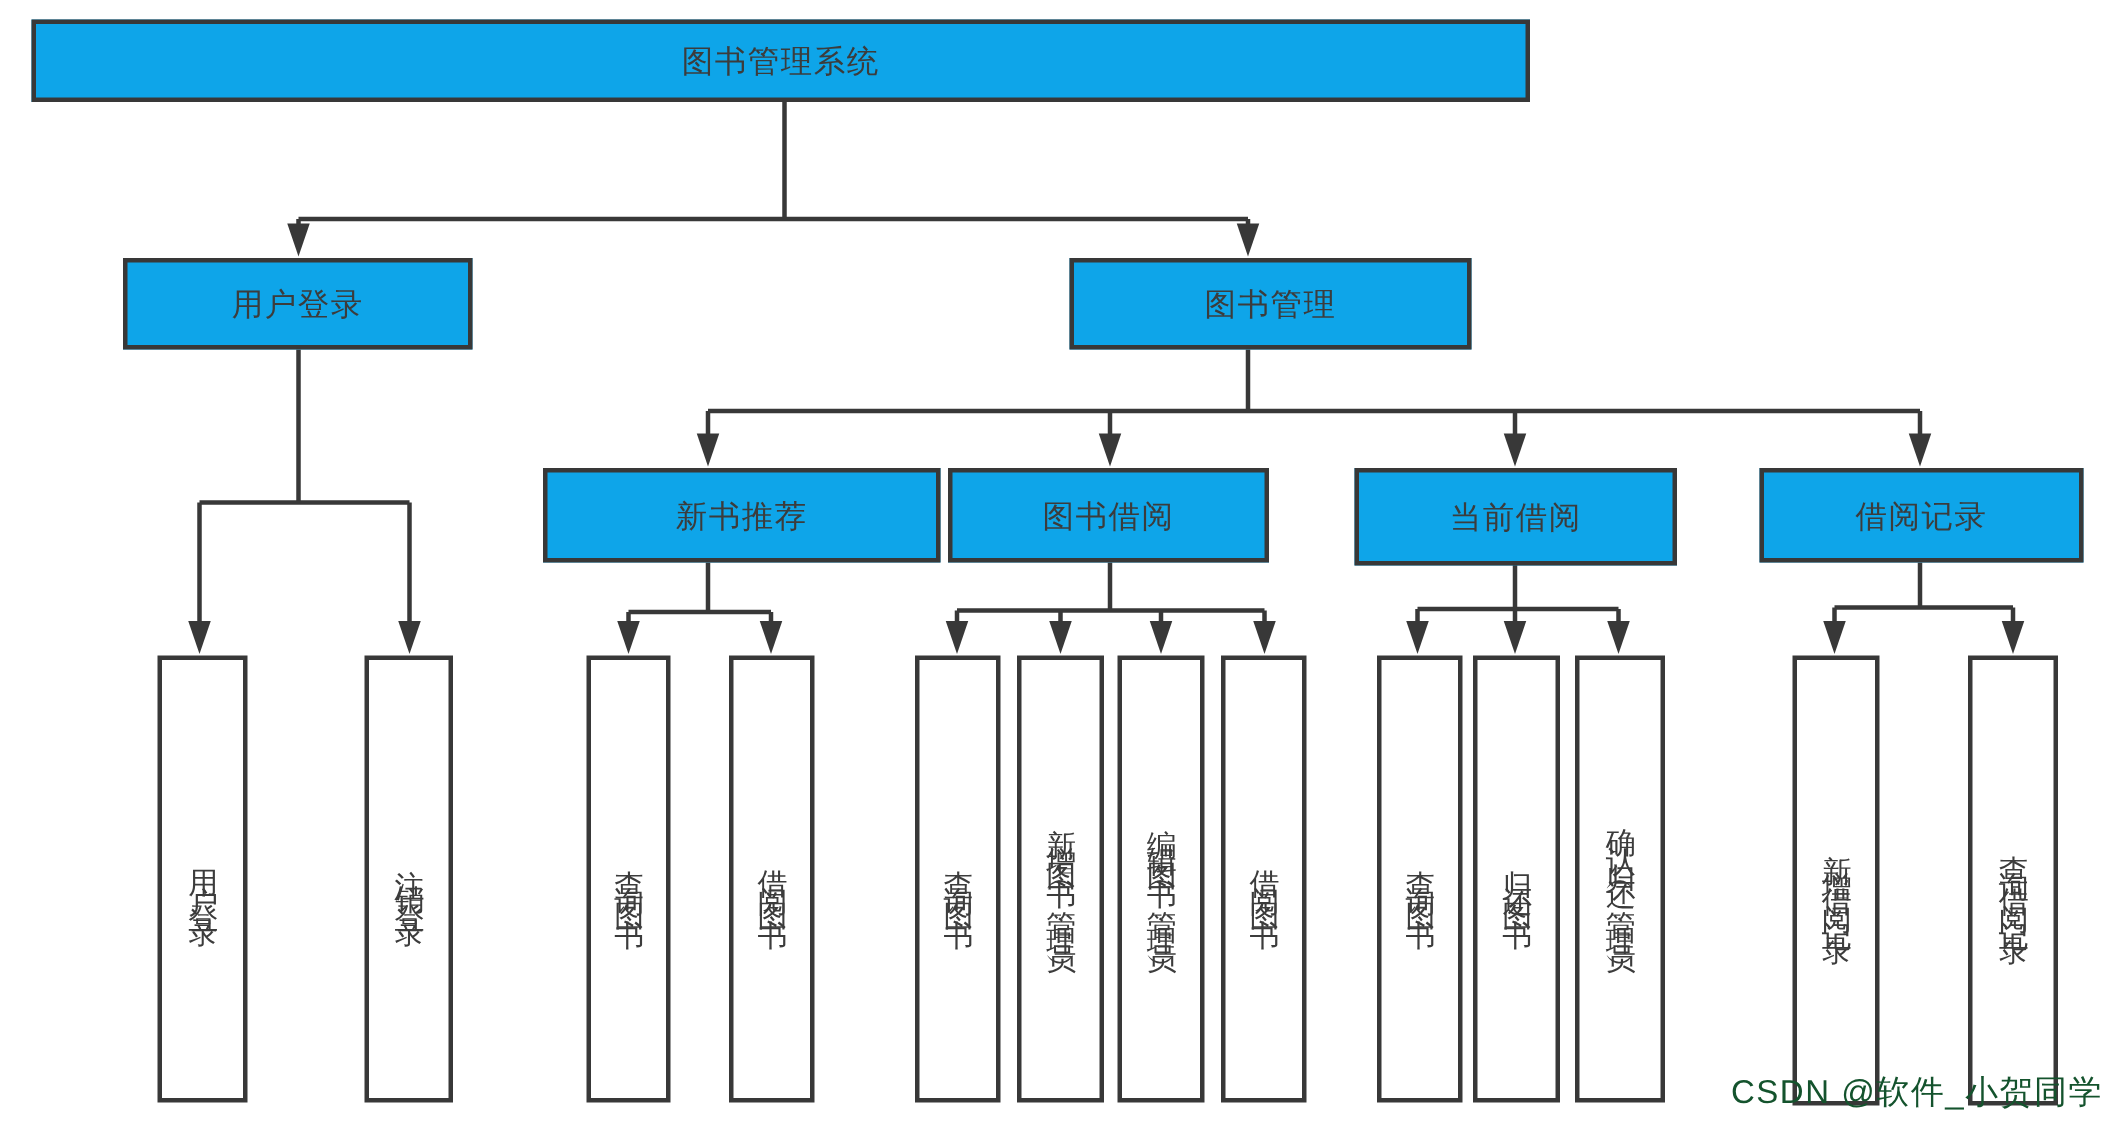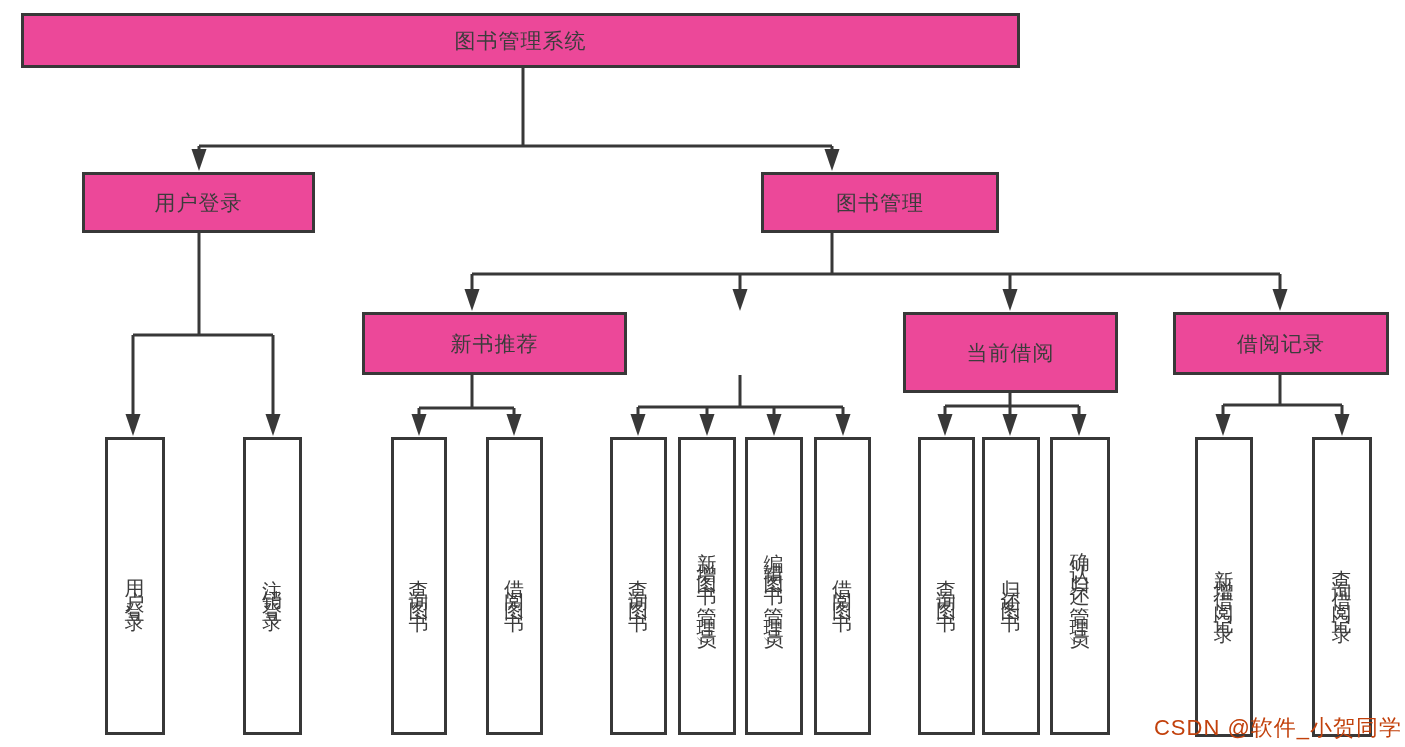--- a/index.html
+++ b/index.html
@@ -17,21 +17,21 @@
   }
   .wires {
     position: absolute;
     left: 0; top: 0;
     width: 1405px; height: 747px;
     z-index: 1;
   }
   .node {
     position: absolute;
     box-sizing: border-box;
-    background: #ec4899;
+    background: #0ea5e9;
     border: 3px solid #383838;
     color: #3c3c3c;
     display: flex;
     align-items: center;
     justify-content: center;
     font-size: 21px;
     letter-spacing: 1px;
     z-index: 2;
     white-space: nowrap;
   }
@@ -52,21 +52,21 @@
     text-orientation: mixed;
     letter-spacing: 11px;
     line-height: 1;
     white-space: nowrap;
   }
   .watermark {
     position: absolute;
     right: 3px;
     bottom: 4px;
     font-size: 22px;
-    color: #c2410c;
+    color: #14532d;
     letter-spacing: 1px;
     z-index: 3;
     white-space: nowrap;
   }
 </style>
 </head>
 <body>
 
 <div class="stage">
 
@@ -106,24 +106,25 @@
       <polygon points="1010,436 1002.5,414 1017.5,414"></polygon>
       <polygon points="1079,436 1071.5,414 1086.5,414"></polygon>
       <polygon points="1223,436 1215.5,414 1230.5,414"></polygon>
       <polygon points="1342,436 1334.5,414 1349.5,414"></polygon>
     </g>
   </svg>
 
   <div class="node" style="left:21px; top:13px; width:999px; height:55px;">图书管理系统</div>
 
   <div class="node" style="left:82px; top:172px; width:233px; height:61px;">用户登录</div>
-  <div class="node" style="left:713px; top:172px; width:238px; height:61px;margin-left:48px;">图书管理</div>
+  <div class="node" style="left:713px; top:172px; width:268px; height:61px;">图书管理</div>
 
   <div class="node" style="left:362px; top:312px; width:265px; height:63px;">新书推荐</div>
-  <div class="node" style="left:903px; top:312px; width:215px; height:81px;">当前借阅</div>
+  <div class="node" style="left:632px; top:312px; width:214px; height:63px;">图书借阅</div>
+  <div class="node" style="left:903px; top:312px; width:215px; height:65px;">当前借阅</div>
   <div class="node" style="left:1173px; top:312px; width:216px; height:63px;text-align:right;">借阅记录</div>
 
   <div class="vnode" style="left:105px; top:437px; width:60px; height:298px;">
     <span>用户登录</span>
   </div>
   <div class="vnode" style="left:243px; top:437px; width:59px; height:298px;">
     <span>注销登录</span>
   </div>
 
   <div class="vnode" style="left:391px; top:437px; width:56px; height:298px;">

